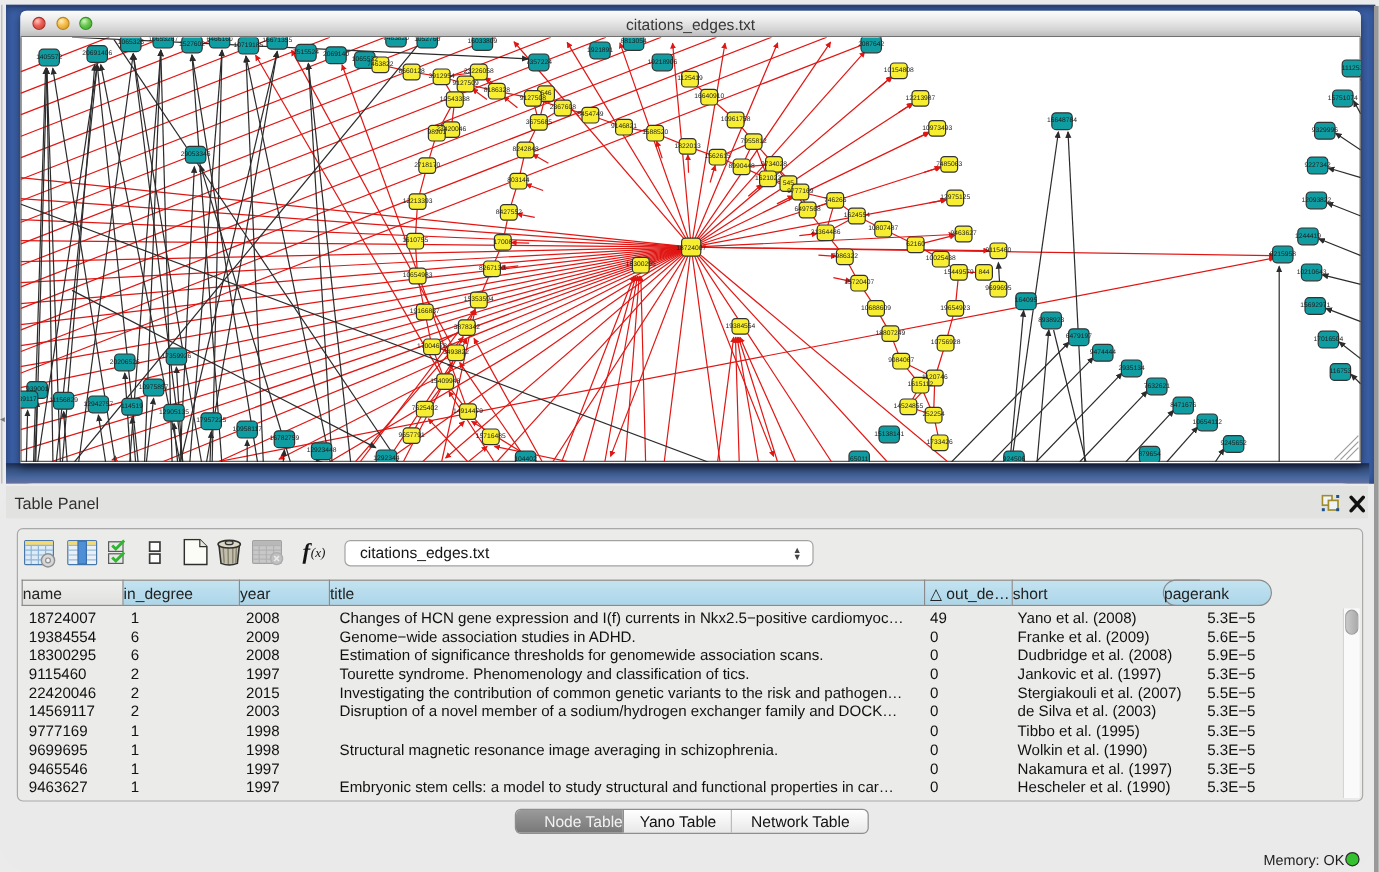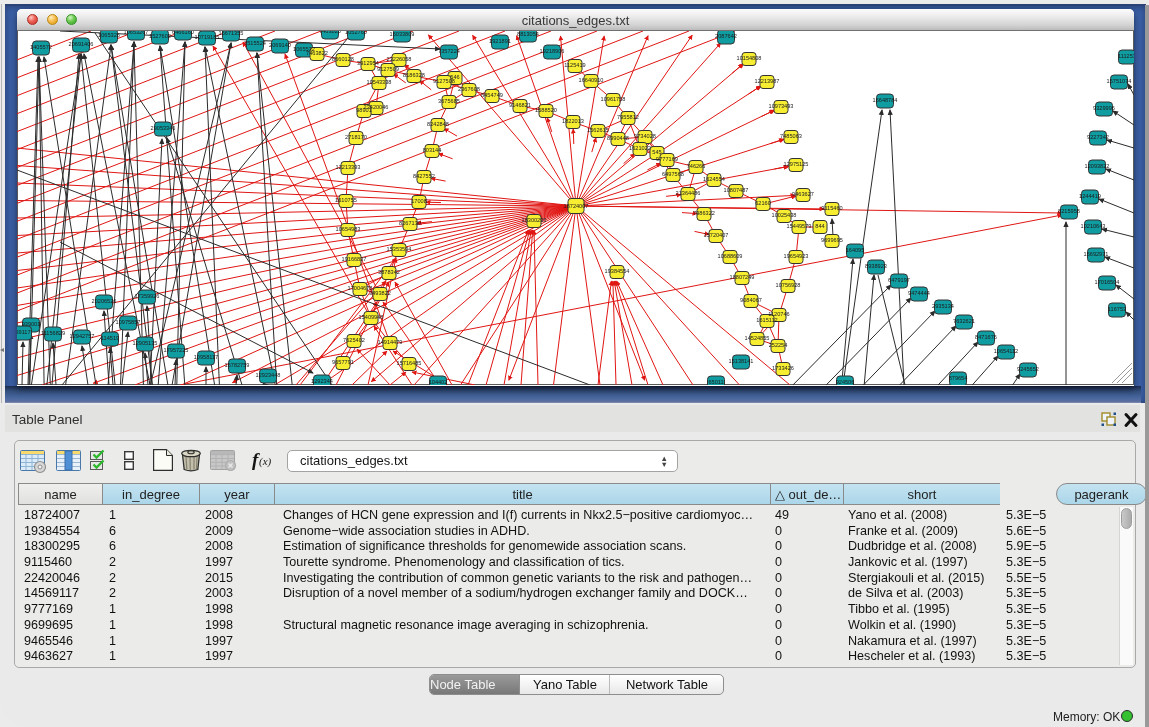--- a/index.html
+++ b/index.html
@@ -17,31 +17,31 @@
 #tb-y { left:29.5px; background:radial-gradient(circle at 35% 28%, #ffeebe, #f6bd4e 45%, #d8950e); border:1px solid #b9860f;}
 #tb-g { left:49px; background:radial-gradient(circle at 35% 28%, #d2f5c3, #6cc94f 45%, #35a029); border:1px solid #329422;}
 #title { position:absolute; top:4px; left:0; width:100%; text-align:center; font-size:13px; color:#383838; }
 #canvas { position:absolute; left:0; top:22px; width:1117px; height:354px; background:#fff; overflow:hidden; box-shadow: inset 1px 0 0 #5a5a5a, inset -1px 0 0 #5a5a5a, inset 0 -1px 0 #5a5a5a; }
 #tablepanel { position:absolute; left:0; top:403px; width:1145px; height:324px; background:#eaeaea;border-radius:27px; }
 #tp-title { position:absolute; left:5px; top:2px; width:1135px; height:27px; background:#e2e2e1; }
 #tp-title span { position:absolute; left:7px; top:7px; font-size:13.5px; color:#303030; }
 #innerpanel { position:absolute; left:14px; top:37px; width:1122px; height:228px; background:#ebebea;
   border:1px solid #a9a9a9; border-radius:5px; }
 .hdr { position:absolute; top:483px; height:22px; background:linear-gradient(#c4e3f1,#abd6e9); border:1px solid #8a8a8a;
-  border-right:none; font-size:13px; color:#222; text-align:center; line-height:21px; }
+  border-right:none; font-size:13px; color:#222; text-align:left; line-height:21px; }
 .hdrg { background:linear-gradient(#efefed,#e0e0de); }
 .trow { position:absolute; left:0; width:1118px; height:16px; font-size:12.6px; color:#111; }
 .trow span { position:absolute; top:0; white-space:nowrap; }
 #vscroll { position:absolute; left:1119px; top:507px; width:14px; height:158px; background:#fafafa;
   border-left:1px solid #d5d5d5; }
 #vthumb { position:absolute; left:1120.5px; top:508px; width:11px; height:21px; background:linear-gradient(90deg,#c9c9c9,#ababab); border-radius:6px; border:1px solid #9d9d9d;}
 #tabs { position:absolute; left:429px; top:674px; width:295px; height:21px; border:1px solid #8e8e8e; border-radius:5px;
   background:linear-gradient(#ffffff,#e8e8e8); font-size:13px; }
 #tab1 { position:absolute; left:0; top:0; width:90px; height:19px; background:linear-gradient(#9a9a9a,#787878);
-  border-radius:4px 0 0 4px; color:#f2f2f2; text-align:left; line-height:19px; border-right:1px solid #8e8e8e;}
+  border-radius:4px 0 0 4px; color:#f2f2f2; text-align:right; line-height:19px; border-right:1px solid #8e8e8e;}
 #tab2 { position:absolute; left:91px; top:0; width:89px; height:19px; color:#111; text-align:center; line-height:19px; border-right:1px solid #bbb;}
 #tab3 { position:absolute; left:181px; top:0; width:112px; height:19px; color:#111; text-align:center; line-height:19px;}
 #memory { position:absolute; left:1053px; top:710px; font-size:12px; color:#1d1d1d; }
 #memdot { position:absolute; left:1121px; top:710px; width:12px; height:12px; border-radius:50%; background:#33c130; border:1.5px solid #2c2c2c; }
 .ticon { position:absolute; }
 #dropdown { position:absolute; left:287px; top:450px; width:391px; height:22px; background:#fff; border:1px solid #a3a3a3;
   border-radius:5px; font-size:13px; color:#161616; line-height:20px; padding-left:12px; }
 #ddarrow { position:absolute; right:9px; top:4.5px; font-size:7.5px; color:#444; line-height:6.5px; text-align:center;}
 #tpicons { position:absolute; left:1100px; top:411px; }
 #collapse { position:absolute; left:0px; top:345px; font-size:8px; color:#777; }
@@ -710,21 +710,21 @@
   <text x="245" y="15.5" font-family="Liberation Serif,serif" font-size="11" font-style="italic" fill="#141414">(x)</text>
 </svg>
 <div id="dropdown">citations_edges.txt<div id="ddarrow">▲<br>▼</div></div>
 
 <div class="hdr hdrg" style="left:18px; width:84px;">name</div>
 <div class="hdr" style="left:102px; width:97px;">in_degree</div>
 <div class="hdr" style="left:199px; width:75px;">year</div>
 <div class="hdr" style="left:274px; width:496px;">title</div>
 <div class="hdr" style="left:770px; width:73px; text-align:left; padding-left:4px;">△ out_de…</div>
 <div class="hdr" style="left:843px; width:157px;">short</div>
-<div class="hdr" style="left:1056px; width:91px; border-right:1px solid #8a8a8a;border-radius:11px;">pagerank</div>
+<div class="hdr" style="left:969px; width:91px; border-right:1px solid #8a8a8a;border-radius:11px;">pagerank</div>
 <div class="trow" style="top:508px">
     <span style="left:24px">18724007</span>
     <span style="left:109px">1</span>
     <span style="left:205px">2008</span>
     <span style="left:283px">Changes of HCN gene expression and I(f) currents in Nkx2.5−positive cardiomyoc…</span>
     <span style="left:775px">49</span>
     <span style="left:848px">Yano et al. (2008)</span>
     <span style="left:1006px">5.3E−5</span>
   </div>
 <div class="trow" style="top:524px">
@@ -753,21 +753,21 @@
     <span style="left:775px">0</span>
     <span style="left:848px">Jankovic et al. (1997)</span>
     <span style="left:1006px">5.3E−5</span>
   </div>
 <div class="trow" style="top:571px">
     <span style="left:24px">22420046</span>
     <span style="left:109px">2</span>
     <span style="left:205px">2015</span>
     <span style="left:283px">Investigating the contribution of common genetic variants to the risk and pathogen…</span>
     <span style="left:775px">0</span>
-    <span style="left:848px">Stergiakouli et al. (2015)</span>
+    <span style="left:848px">Stergiakouli et al. (2007)</span>
     <span style="left:1006px">5.5E−5</span>
   </div>
 <div class="trow" style="top:586px">
     <span style="left:24px">14569117</span>
     <span style="left:109px">2</span>
     <span style="left:205px">2003</span>
     <span style="left:283px">Disruption of a novel member of a sodium/hydrogen exchanger family and DOCK…</span>
     <span style="left:775px">0</span>
     <span style="left:848px">de Silva et al. (2003)</span>
     <span style="left:1006px">5.3E−5</span>
@@ -794,22 +794,23 @@
     <span style="left:109px">1</span>
     <span style="left:205px">1997</span>
     <span style="left:775px">0</span>
     <span style="left:848px">Nakamura et al. (1997)</span>
     <span style="left:1006px">5.3E−5</span>
   </div>
 <div class="trow" style="top:649px">
     <span style="left:24px">9463627</span>
     <span style="left:109px">1</span>
     <span style="left:205px">1997</span>
+    <span style="left:283px">Embryonic stem cells: a model to study structural and functional properties in car…</span>
     <span style="left:775px">0</span>
-    <span style="left:848px">Hescheler et al. (1993)</span>
+    <span style="left:848px">Hescheler et al. (1990)</span>
     <span style="left:1006px">5.3E−5</span>
   </div>
 <div id="vscroll"></div>
 <div id="vthumb"></div>
 <div id="tabs">
     <div id="tab1">Node Table</div>
     <div id="tab2">Yano Table</div>
     <div id="tab3">Network Table</div>
   </div>
 <div id="memory">Memory: OK</div>

